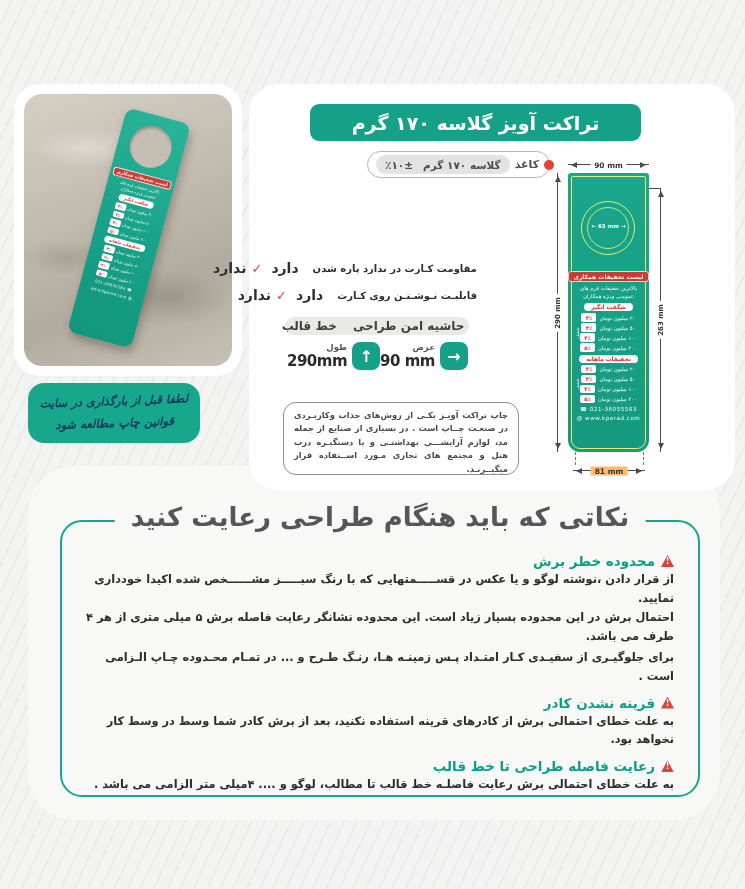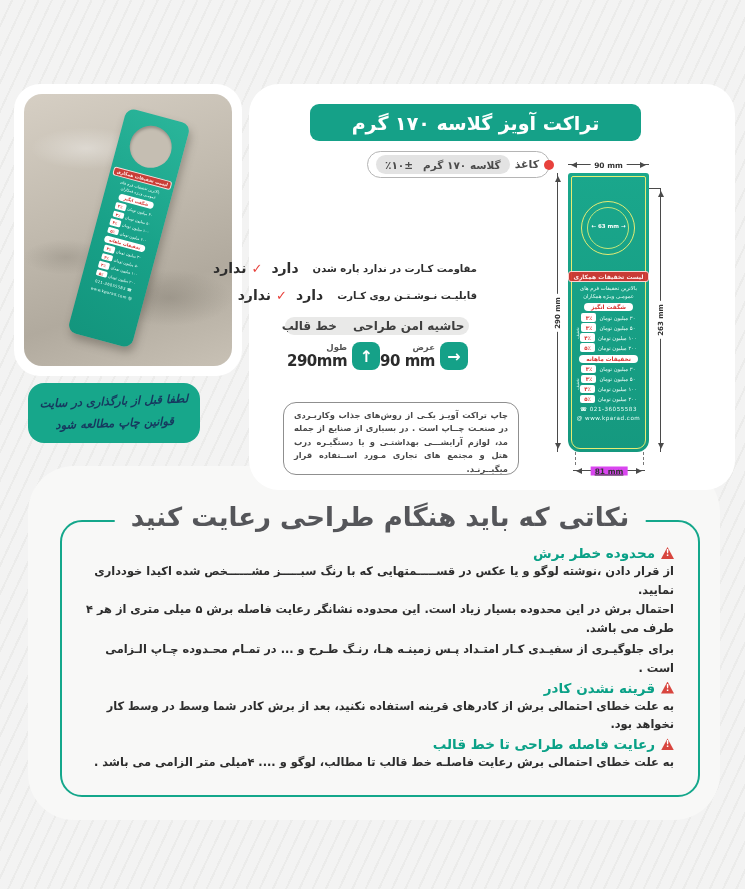--- a/index.html
+++ b/index.html
@@ -140,21 +140,21 @@
   .dropdash{ position:absolute; width:0; border-left:1px dashed #777; }
 
   
   .notes-box{ position:absolute; left:60px; top:520px; width:640px; height:277px;
     border:2.5px solid #14a78b; border-radius:22px; }
   .notes-title{ position:absolute; left:50%; top:-25px; transform:translateX(-50%);
     background:#f8f8f7; padding:0 16px; font-size:26px; font-weight:bold; color:#55565a;
     white-space:nowrap; direction:rtl; line-height:40px;text-align:center; }
   .notes-inner{ position:absolute; inset:0; padding:22px 24px 8px 16px; direction:rtl; overflow:hidden; }
   .note-heading{ display:flex; align-items:center; gap:6px; color:#0aa187;
-    font-size:13.5px; font-weight:bold; margin:1px 0 1px; }
+    font-size:13.5px; font-weight:bold; margin:9px 0 1px; }
   .tri{ position:relative; width:13px; height:12px; background:#d8453e;
     clip-path:polygon(50% 0,100% 100%,0 100%); flex:none; }
   .tri::after{ content:"!"; position:absolute; left:50%; bottom:0; transform:translateX(-50%);
     color:#fff; font-size:8px; font-weight:bold; line-height:10px; }
   .note-body{ font-size:11.4px; font-weight:bold; color:#2d2d2d; line-height:1.66;
     white-space:pre-line; margin-bottom:2px; }
 </style>
 </head>
 <body>
 
@@ -344,21 +344,21 @@
             </div>
         </div>
         <div class="hc-contact"><span>☎</span> <span>021-36055583</span></div>
         <div class="hc-contact"><span>@</span> <span>www.kparad.com</span></div>
       </div>
     </div>
 
     <div class="dropdash" style="left:326px; top:368px; height:13px;"></div>
     <div class="dropdash" style="left:394px; top:368px; height:13px;"></div>
     <div class="hmeasure" style="left:324px; top:386px; width:72px;">
-      <span class="mlbl" style="background:#d946ef;text-decoration:underline;">81 mm</span>
+      <span class="mlbl" style="background:#fdba74;">81 mm</span>
     </div>
   </div>
 </div>
 
 <div class="notes-box">
   <div class="notes-title">نکاتی که باید هنگام طراحی رعایت کنید</div>
   <div class="notes-inner">
 
     <div class="note-heading">
       <span class="tri"></span>

